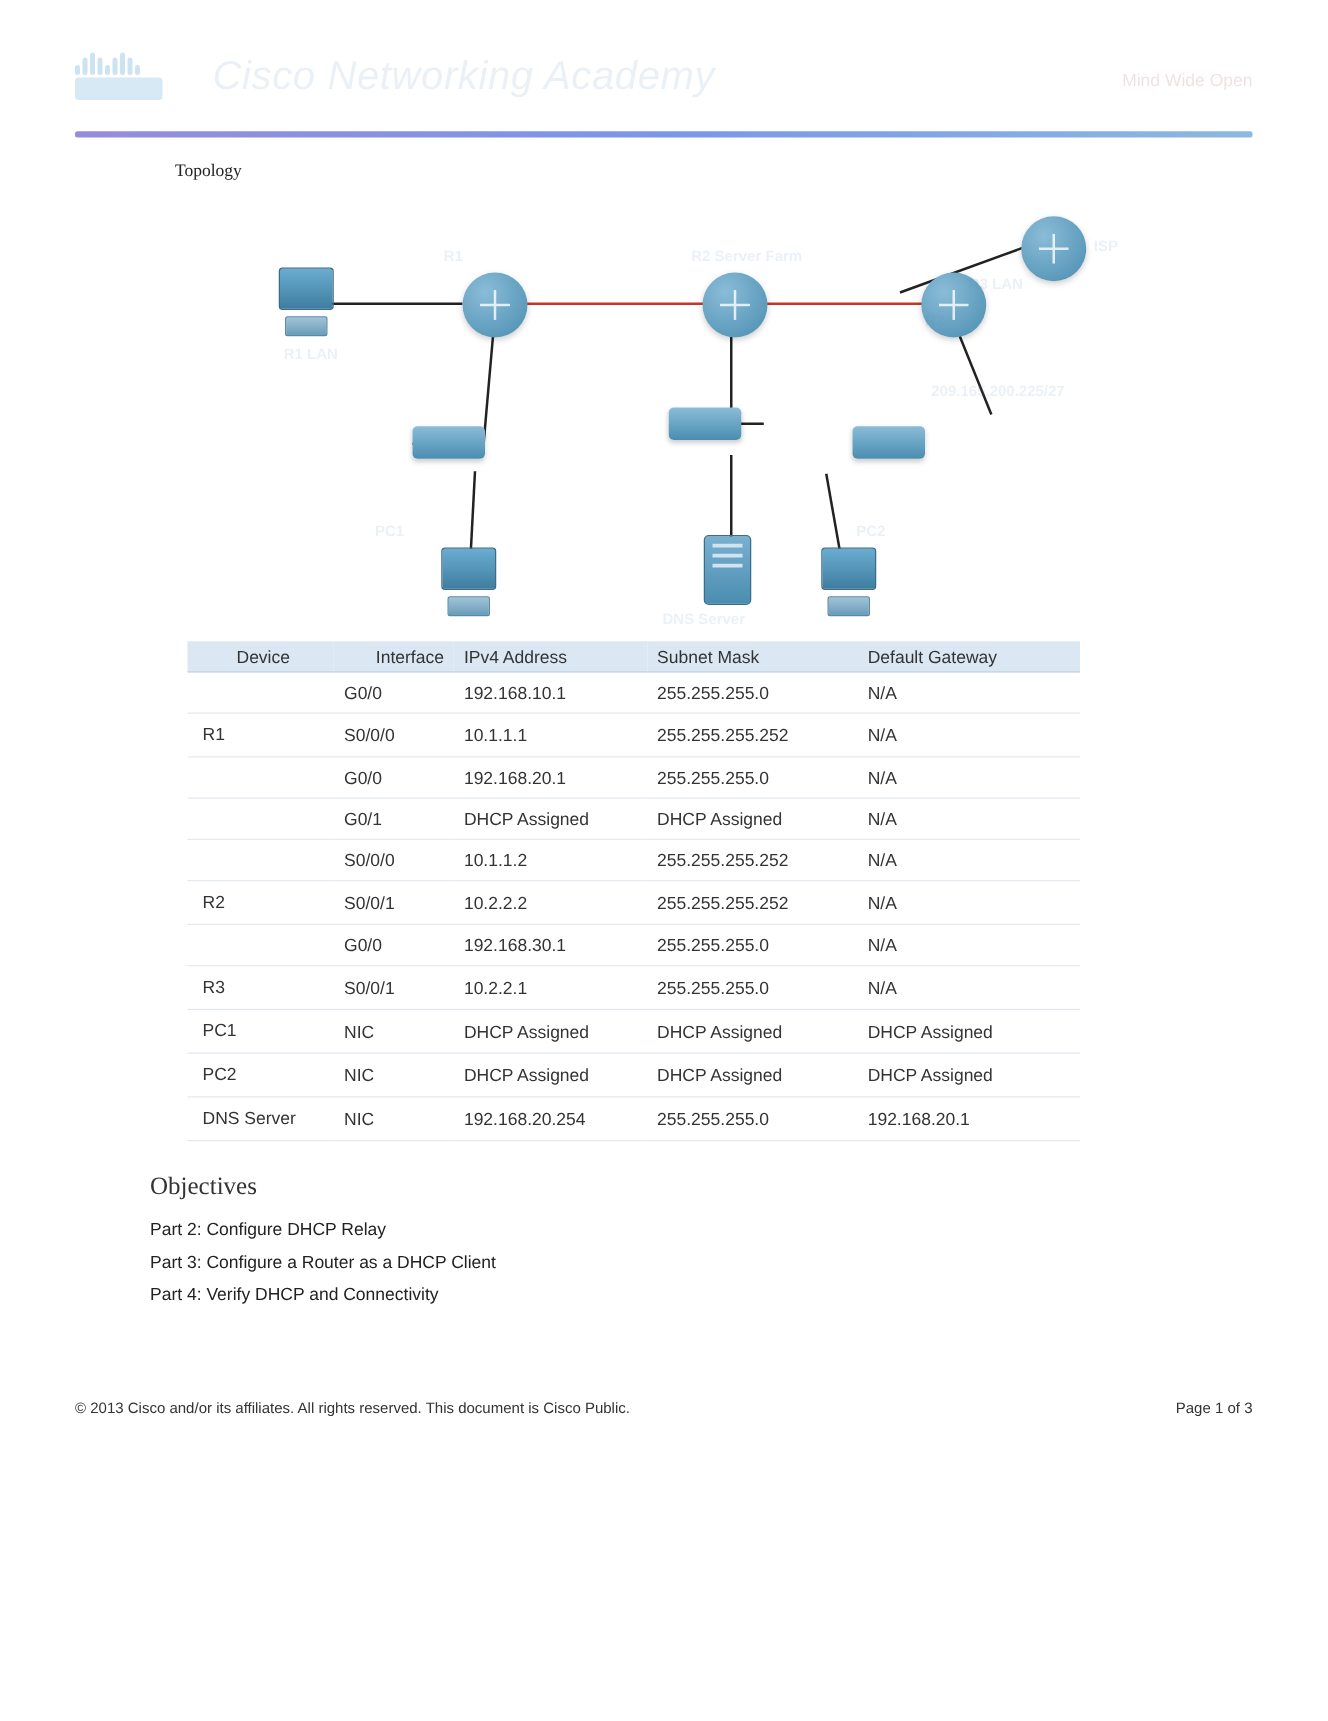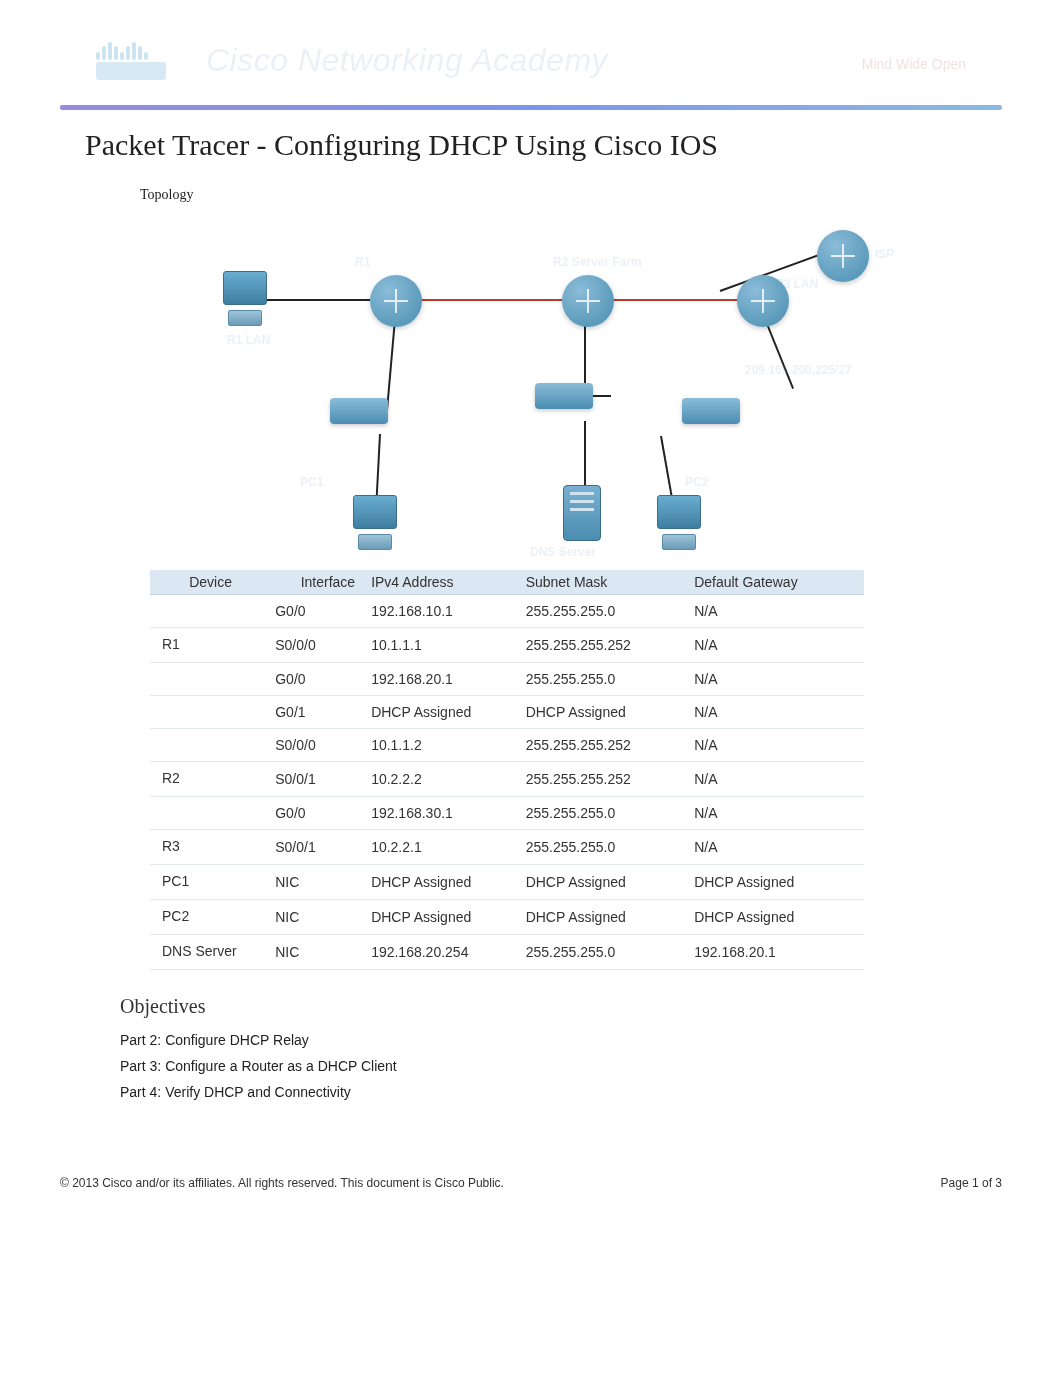--- a/index.html
+++ b/index.html
@@ -6,21 +6,21 @@
     body {
       font-family: "Times New Roman", Times, serif;
       background: #fff;
       width: 1062px;
       padding: 30px 0 50px;
       color: #333;
     }
     .header-bar {
       position: relative;
       height: 65px;
-      margin: 0 96px 10px;
+      margin: 0 60px 10px;
     }
     .logo-area {
       position: absolute;
       left: 0; top: 0;
       width: 80px; height: 60px;
       display: flex;
       flex-direction: column;
       justify-content: center;
       gap: 2px;
     }
@@ -224,21 +224,20 @@
         <span style="height:8px"></span>
     </div>
     <div class="logo-text"></div>
   </div>
   <div class="header-title">Cisco Networking Academy</div>
   <div class="header-right">Mind Wide Open</div>
 </div>
 <div class="divider"></div>
 
 <div class="content">
-  <h1 class="doc-title">Packet Tracer - Configuring DHCP Using Cisco IOS</h1>
 
   <h2 class="section">Topology</h2>
 
   <div class="topology-diagram">
 
     <div class="wire" style="left:75px; top:84px; width:110px;"></div>
     <div class="wire" style="left:235px; top:84px; width:145px; background:#c0392b;"></div>
     <div class="wire" style="left:425px; top:84px; width:130px; background:#c0392b;"></div>
     <div class="wire" style="left:400px; top:108px; width:72px; transform:rotate(90deg);"></div>
     <div class="wire" style="left:376px; top:180px; width:50px;"></div>

